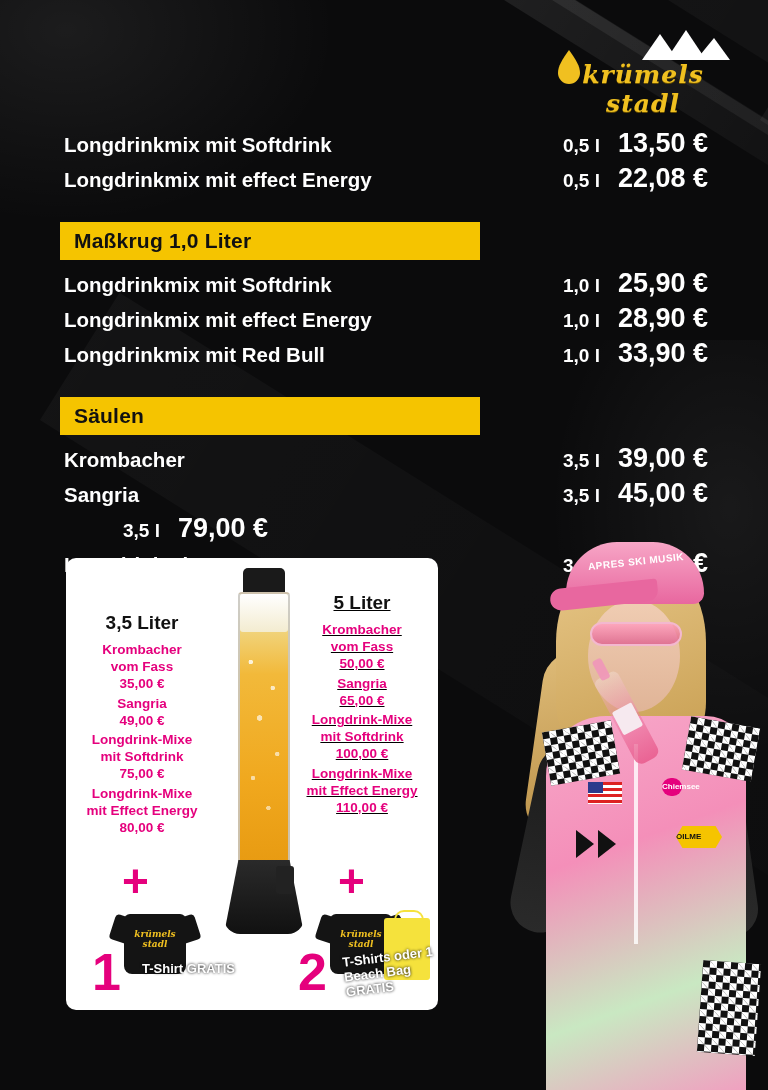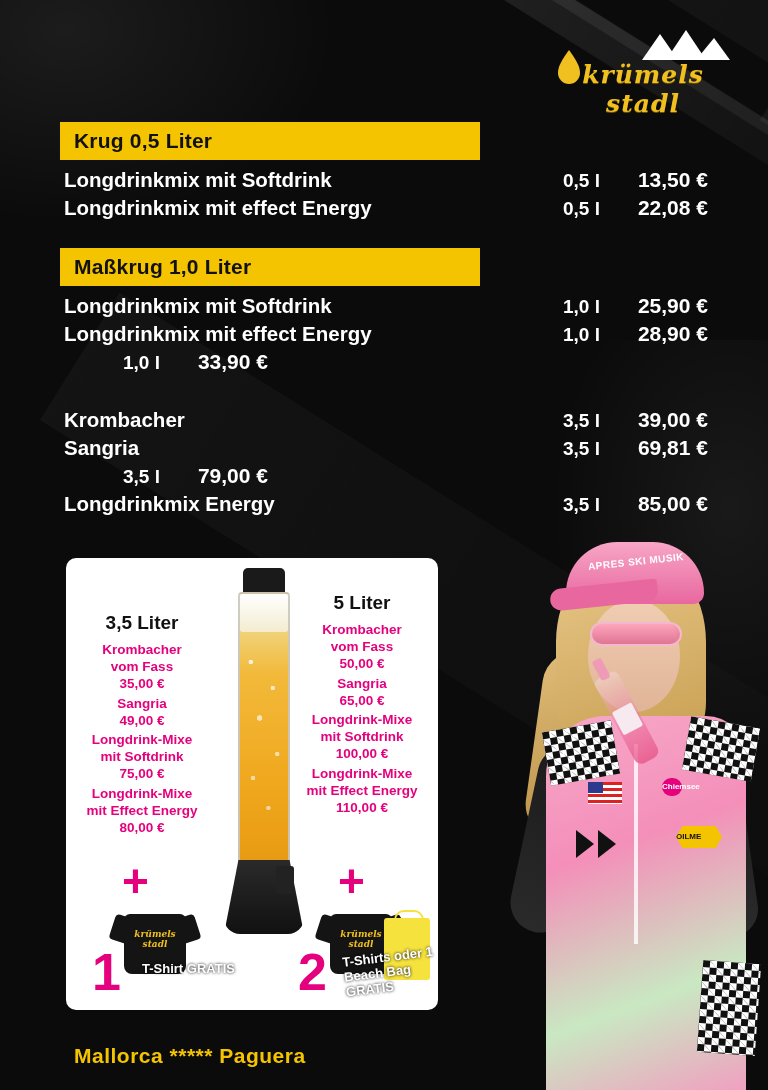--- a/index.html
+++ b/index.html
@@ -61,31 +61,31 @@
   .cat-wrap { margin-bottom: 6px; }
   .rows { margin: 4px 0 0 0; }
   .row {
     display: flex; align-items: baseline;
     color: #ffffff; font-weight: 700; font-size: 20.5px;
     padding: 2px 0 2px 4px;
     white-space: nowrap;
   }
   .row .name { flex: 1 1 auto; }
   .row .vol { width: 96px; text-align: right; font-weight: 700; font-size: 19px; color:#fff; }
-  .row .price { width: 108px; text-align: right; font-weight: 700; font-size: 21px; }
+  .row .price { width: 108px; text-align: right; font-weight: 700; font-size: 27px; }
   .gap-lg { height: 26px; }
 
   
   .promo {
     position:absolute; left: 66px; top: 558px; width: 372px; height: 452px;
     background: #ffffff; border-radius: 10px; overflow:hidden;
   }
   .promo .col { position:absolute; top: 34px; width: 120px; text-align:center; }
   .promo .col.left { left: 16px; margin-top: 20px; }
-  .promo .col.right { left: 236px; }
+  .promo .col.right { left: 236px; text-decoration: underline; }
   .promo .col h3 { margin:0 0 8px 0; font-size: 19px; color:#111; font-weight:700; }
   .promo .col .line { font-size: 13.5px; font-weight: 700; color:#e5007d; line-height: 1.25; }
   .promo .col .line.price { margin-bottom: 3px; }
   .promo .plus { position:absolute; font-size: 46px; font-weight:700; color:#e5007d; line-height:1; }
   .plus.l { left: 56px; top: 300px; }
   .plus.r { left: 272px; top: 300px; }
 
   
   .tower { position:absolute; left: 150px; top: 10px; width: 96px; height: 380px; }
   .tower .cap { position:absolute; left: 27px; top: 0px; width: 42px; height: 26px; background:#1a1a1a; border-radius: 5px 5px 2px 2px; }
@@ -201,23 +201,20 @@
       <polygon points="56,32 74,10 90,32" fill="#ffffff"></polygon>
     </svg>
     <svg class="kdrop" viewBox="0 0 30 38">
       <path d="M15 2 C22 12, 26 18, 26 25 A11 11 0 1 1 4 25 C4 18, 8 12, 15 2 Z" fill="#f0c020"></path>
     </svg>
     <div class="word">krümels stadl</div>
   </div>
 
   <div class="list">
 
-    <div class="cat-wrap">
-      <div class="cat">Krug 0,5 Liter</div>
-    </div>
     <div class="rows">
       <div class="row">
         <span class="name">Longdrinkmix mit Softdrink</span>
         <span class="vol">0,5 l</span>
         <span class="price">13,50 €</span>
       </div>
       <div class="row">
         <span class="name">Longdrinkmix mit effect Energy</span>
         <span class="vol">0,5 l</span>
         <span class="price">22,08 €</span>
@@ -234,37 +231,41 @@
         <span class="name">Longdrinkmix mit Softdrink</span>
         <span class="vol">1,0 l</span>
         <span class="price">25,90 €</span>
       </div>
       <div class="row">
         <span class="name">Longdrinkmix mit effect Energy</span>
         <span class="vol">1,0 l</span>
         <span class="price">28,90 €</span>
       </div>
       <div class="row">
+        <span class="name">Longdrinkmix  mit Red Bull</span>
         <span class="vol">1,0 l</span>
         <span class="price">33,90 €</span>
       </div>
     </div>
 
     <div class="gap-lg"></div>
 
+    <div class="cat-wrap">
+      <div class="cat">Säulen</div>
+    </div>
     <div class="rows">
       <div class="row">
         <span class="name">Krombacher</span>
         <span class="vol">3,5 l</span>
         <span class="price">39,00 €</span>
       </div>
       <div class="row">
         <span class="name">Sangria</span>
         <span class="vol">3,5 l</span>
-        <span class="price">69,81 €</span>
+        <span class="price">45,00 €</span>
       </div>
       <div class="row">
         <span class="vol">3,5 l</span>
         <span class="price">79,00 €</span>
       </div>
       <div class="row">
         <span class="name">Longdrinkmix Energy</span>
         <span class="vol">3,5 l</span>
         <span class="price">85,00 €</span>
       </div>
@@ -360,15 +361,14 @@
     <svg class="m-chevron" viewBox="0 0 58 40">
       <polygon points="4,6 22,20 4,34" fill="#111"></polygon>
       <polygon points="26,6 44,20 26,34" fill="#111"></polygon>
     </svg>
     <div class="bottle">
       <div class="neck"></div>
       <div class="label"></div>
     </div>
   </div>
 
-  <div class="footer">Mallorca ***** Paguera</div>
 
 </div>
 
 </body></html>

